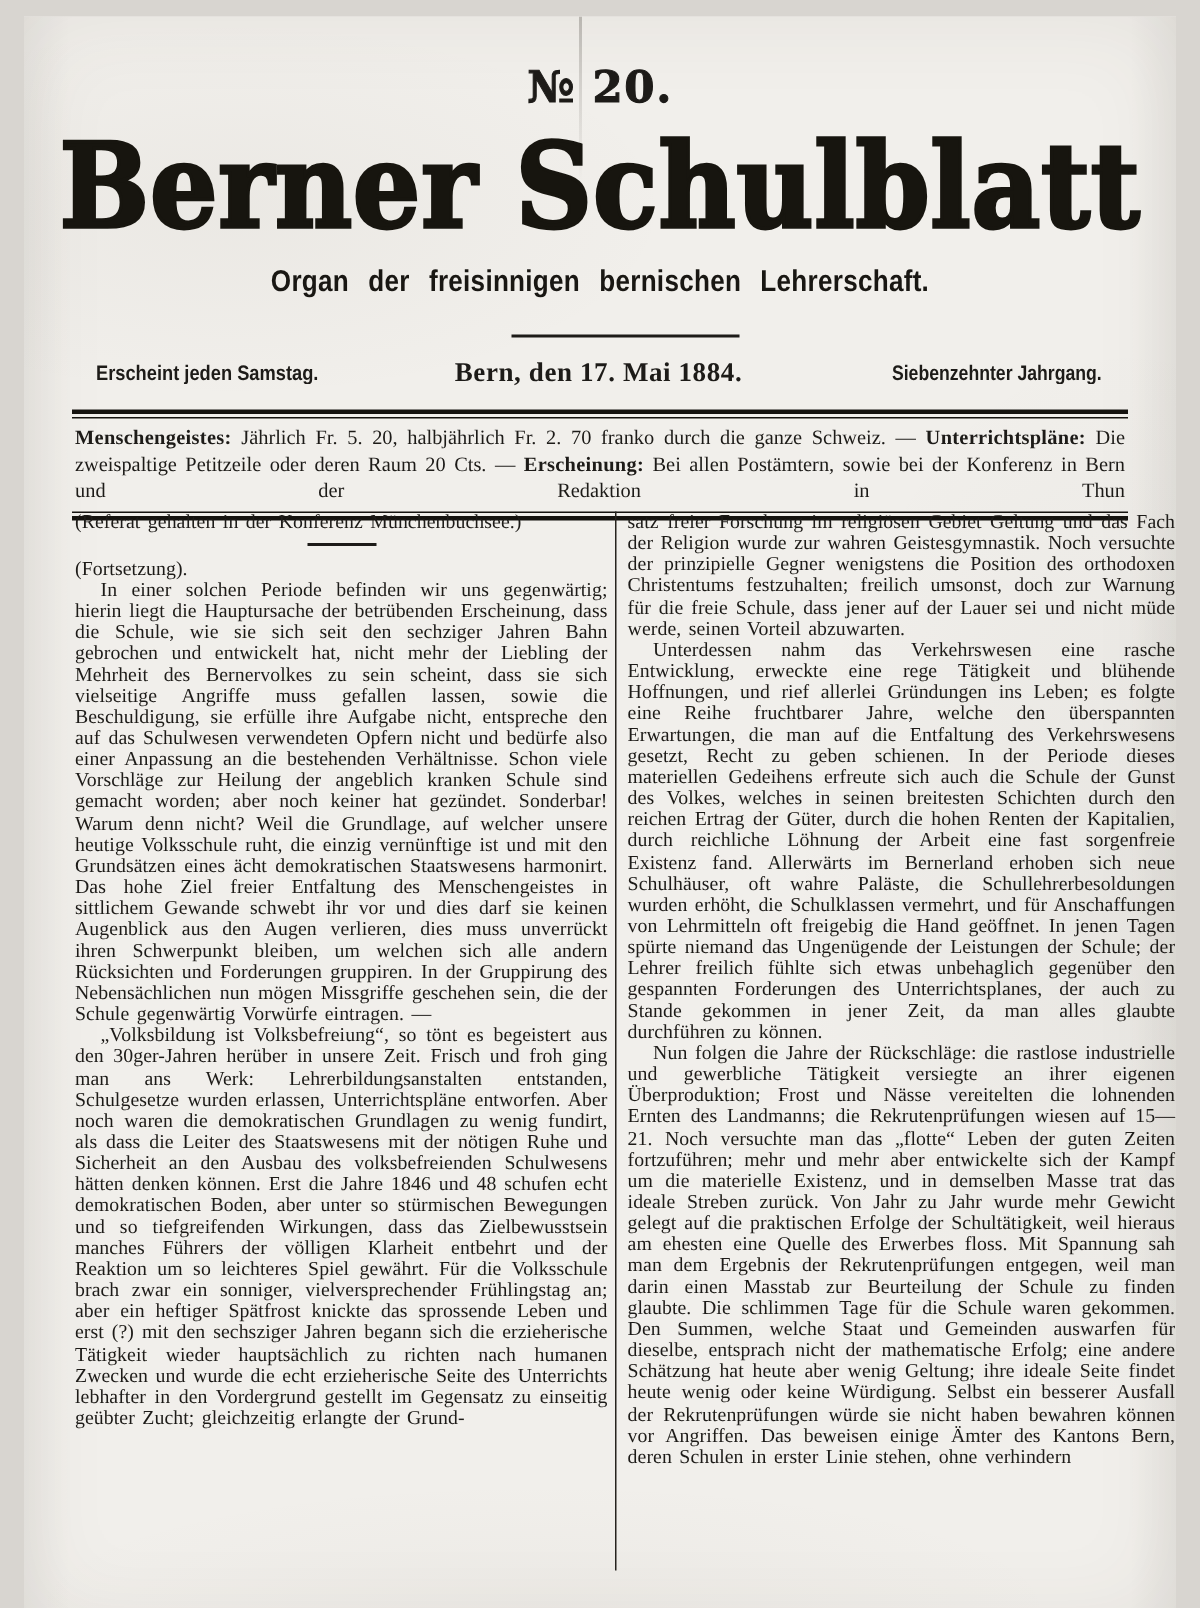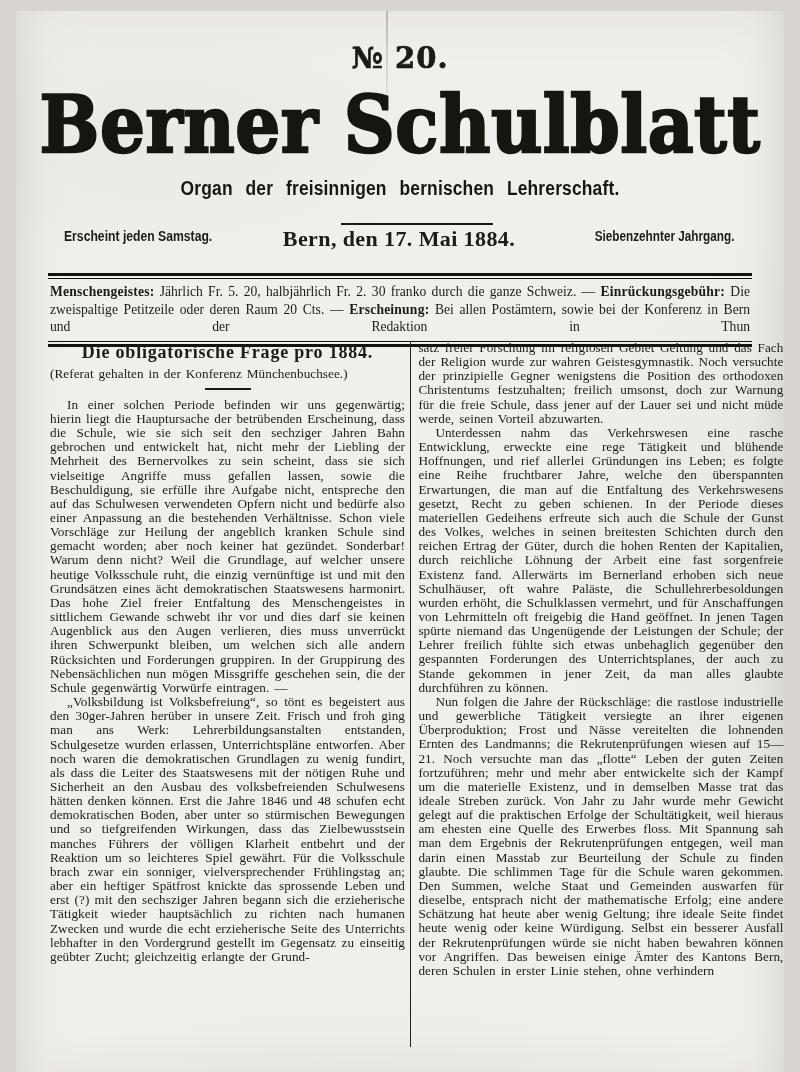--- a/index.html
+++ b/index.html
@@ -33,28 +33,28 @@
     color:#17150f;white-space:nowrap;
   }
   .subtitle{
     position:absolute;top:166px;left:0;right:0;text-align:center;
     font-family:"Liberation Sans", sans-serif;font-weight:700;font-size:20px;
     word-spacing:0.45em;letter-spacing:0.2px;
     transform:scaleX(0.87);transform-origin:center;
     white-space:nowrap;color:#191713;
   }
   .rule-mid{position:absolute;top:212px;left:325px;width:152px;height:2px;background:#1d1b18;}
-  .dateline{position:absolute;top:215px;left:48px;right:50px;height:22px;}
+  .dateline{position:absolute;top:227px;left:48px;right:50px;height:22px;}
   .dl-left{
     position:absolute;left:0;top:2px;font-family:"Liberation Sans", sans-serif;
     font-weight:700;font-size:14px;transform:scaleX(0.87);transform-origin:left center;white-space:nowrap;
   }
   .dl-center{
     position:absolute;left:50%;top:0;transform:translateX(-50%);
-    font-family:"Liberation Serif", serif;font-weight:700;font-size:22px;
+    font-family:"Liberation Serif", serif;font-weight:700;font-size:18px;
     letter-spacing:0.4px;white-space:nowrap;
   }
   .dl-right{
     position:absolute;right:0;top:2px;font-family:"Liberation Sans", sans-serif;
     font-weight:700;font-size:14px;transform:scaleX(0.84);transform-origin:right center;white-space:nowrap;
   }
   .imprint{position:absolute;top:262px;left:32px;right:32px;}
   .rule{background:#15130f;}
   .rule.thick{height:3px;}
   .rule.thin{height:1px;margin-top:2px;}
@@ -100,31 +100,31 @@
 
   <div class="dateline">
     <span class="dl-left">Erscheint jeden Samstag.</span>
     <span class="dl-center">Bern, den 17. Mai 1884.</span>
     <span class="dl-right">Siebenzehnter Jahrgang.</span>
   </div>
 
   <div class="imprint">
     <div class="rule thick"></div>
     <div class="rule thin"></div>
-    <div class="imprint-text"><b>Menschengeistes:</b><span> Jährlich Fr. 5. 20, halbjährlich Fr. 2. 30 franko durch die ganze Schweiz. — </span><b>Einrückungsgebühr:</b><span> Die zweispaltige Petitzeile oder deren Raum 20 Cts. — </span><b>Erscheinung:</b><span> Bei allen Postämtern, sowie bei der Konferenz in Bern und der Redaktion in Thun</span></div>
+    <div class="imprint-text"><b>Menschengeistes:</b><span> Jährlich Fr. 5. 20, halbjährlich Fr. 2. 70 franko durch die ganze Schweiz. — </span><b>Unterrichtspläne:</b><span> Die zweispaltige Petitzeile oder deren Raum 20 Cts. — </span><b>Erscheinung:</b><span> Bei allen Postämtern, sowie bei der Konferenz in Bern und der Redaktion in Thun</span></div>
     <div class="rule thin-b"></div>
     <div class="rule thick"></div>
   </div>
 
   <div class="columns">
 
     <div class="col-left body">
-      <h2 class="art-heading">Die obligatorische Frage pro 1884.</h2>
       <p class="art-subheading">(Referat gehalten in der Konferenz Münchenbuchsee.)</p>
       <div class="art-rule"></div>
+      <p class="art-cont">(Fortsetzung).</p>
       <p class="indent"><span class="lead-italic">In einer solchen Periode befinden wir uns gegenwärtig</span><span>; hierin liegt die Hauptursache der betrübenden Erscheinung, dass die Schule, wie sie sich seit den sechziger Jahren Bahn gebrochen und entwickelt hat, nicht mehr der Liebling der Mehrheit des Bernervolkes zu sein scheint, dass sie sich vielseitige Angriffe muss gefallen lassen, sowie die Beschuldigung, sie erfülle ihre Aufgabe nicht, entspreche den auf das Schulwesen verwendeten Opfern nicht und bedürfe also einer Anpassung an die bestehenden Verhältnisse. Schon viele Vorschläge zur Heilung der angeblich kranken Schule sind gemacht worden; aber noch keiner hat gezündet. Sonderbar! Warum denn nicht? Weil die Grundlage, auf welcher unsere heutige Volksschule ruht, die einzig vernünftige ist und mit den Grundsätzen eines ächt demokratischen Staatswesens harmonirt. Das hohe Ziel freier Entfaltung des Menschengeistes in sittlichem Gewande schwebt ihr vor und dies darf sie keinen Augenblick aus den Augen verlieren, dies muss unverrückt ihren Schwerpunkt bleiben, um welchen sich alle andern Rücksichten und Forderungen gruppiren. In der Gruppirung des Nebensächlichen nun mögen Missgriffe geschehen sein, die der Schule gegenwärtig Vorwürfe eintragen. —</span></p>
       <p class="indent">„Volksbildung ist Volksbefreiung“, so tönt es begeistert aus den 30ger-Jahren herüber in unsere Zeit. Frisch und froh ging man ans Werk: Lehrerbildungsanstalten entstanden, Schulgesetze wurden erlassen, Unterrichtspläne entworfen. Aber noch waren die demokratischen Grundlagen zu wenig fundirt, als dass die Leiter des Staatswesens mit der nötigen Ruhe und Sicherheit an den Ausbau des volksbefreienden Schulwesens hätten denken können. Erst die Jahre 1846 und 48 schufen echt demokratischen Boden, aber unter so stürmischen Bewegungen und so tiefgreifenden Wirkungen, dass das Zielbewusstsein manches Führers der völligen Klarheit entbehrt und der Reaktion um so leichteres Spiel gewährt. Für die Volksschule brach zwar ein sonniger, vielversprechender Frühlingstag an; aber ein heftiger Spätfrost knickte das sprossende Leben und erst (?) mit den sechsziger Jahren begann sich die erzieherische Tätigkeit wieder hauptsächlich zu richten nach humanen Zwecken und wurde die echt erzieherische Seite des Unterrichts lebhafter in den Vordergrund gestellt im Gegensatz zu einseitig geübter Zucht; gleichzeitig erlangte der Grund-</p>
     </div>
 
     <div class="divider"></div>
 
     <div class="col-right body">
       <p>satz freier Forschung im religiösen Gebiet Geltung und das Fach der Religion wurde zur wahren Geistesgymnastik. Noch versuchte der prinzipielle Gegner wenigstens die Position des orthodoxen Christentums festzuhalten; freilich umsonst, doch zur Warnung für die freie Schule, dass jener auf der Lauer sei und nicht müde werde, seinen Vorteil abzuwarten.</p>
       <p class="indent">Unterdessen nahm das Verkehrswesen eine rasche Entwicklung, erweckte eine rege Tätigkeit und blühende Hoffnungen, und rief allerlei Gründungen ins Leben; es folgte eine Reihe fruchtbarer Jahre, welche den überspannten Erwartungen, die man auf die Entfaltung des Verkehrswesens gesetzt, Recht zu geben schienen. In der Periode dieses materiellen Gedeihens erfreute sich auch die Schule der Gunst des Volkes, welches in seinen breitesten Schichten durch den reichen Ertrag der Güter, durch die hohen Renten der Kapitalien, durch reichliche Löhnung der Arbeit eine fast sorgenfreie Existenz fand. Allerwärts im Bernerland erhoben sich neue Schulhäuser, oft wahre Paläste, die Schullehrerbesoldungen wurden erhöht, die Schulklassen vermehrt, und für Anschaffungen von Lehrmitteln oft freigebig die Hand geöffnet. In jenen Tagen spürte niemand das Ungenügende der Leistungen der Schule; der Lehrer freilich fühlte sich etwas unbehaglich gegenüber den gespannten Forderungen des Unterrichtsplanes, der auch zu Stande gekommen in jener Zeit, da man alles glaubte durchführen zu können.</p>
       <p class="indent">Nun folgen die Jahre der Rückschläge: die rastlose industrielle und gewerbliche Tätigkeit versiegte an ihrer eigenen Überproduktion; Frost und Nässe vereitelten die lohnenden Ernten des Landmanns; die Rekrutenprüfungen wiesen auf 15—21. Noch versuchte man das „flotte“ Leben der guten Zeiten fortzuführen; mehr und mehr aber entwickelte sich der Kampf um die materielle Existenz, und in demselben Masse trat das ideale Streben zurück. Von Jahr zu Jahr wurde mehr Gewicht gelegt auf die praktischen Erfolge der Schultätigkeit, weil hieraus am ehesten eine Quelle des Erwerbes floss. Mit Spannung sah man dem Ergebnis der Rekrutenprüfungen entgegen, weil man darin einen Masstab zur Beurteilung der Schule zu finden glaubte. Die schlimmen Tage für die Schule waren gekommen. Den Summen, welche Staat und Gemeinden auswarfen für dieselbe, entsprach nicht der mathematische Erfolg; eine andere Schätzung hat heute aber wenig Geltung; ihre ideale Seite findet heute wenig oder keine Würdigung. Selbst ein besserer Ausfall der Rekrutenprüfungen würde sie nicht haben bewahren können vor Angriffen. Das beweisen einige Ämter des Kantons Bern, deren Schulen in erster Linie stehen, ohne verhindern</p>

